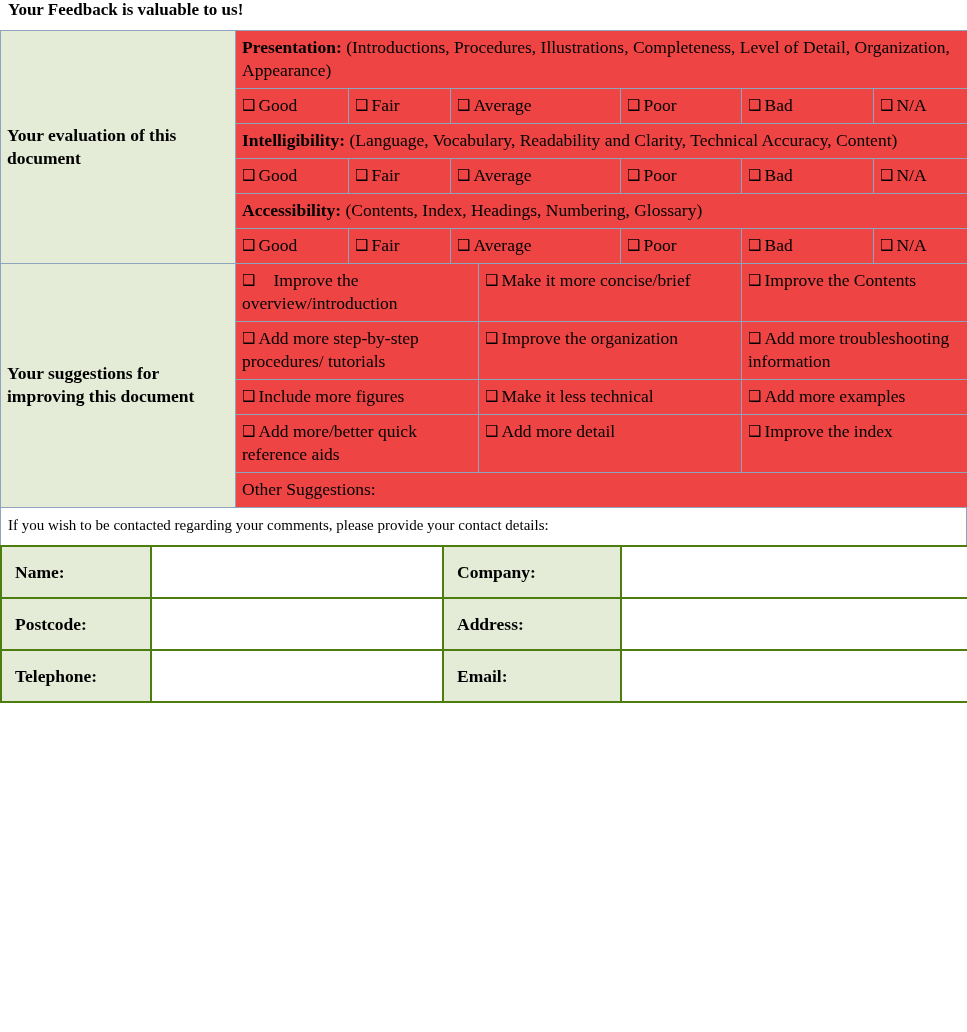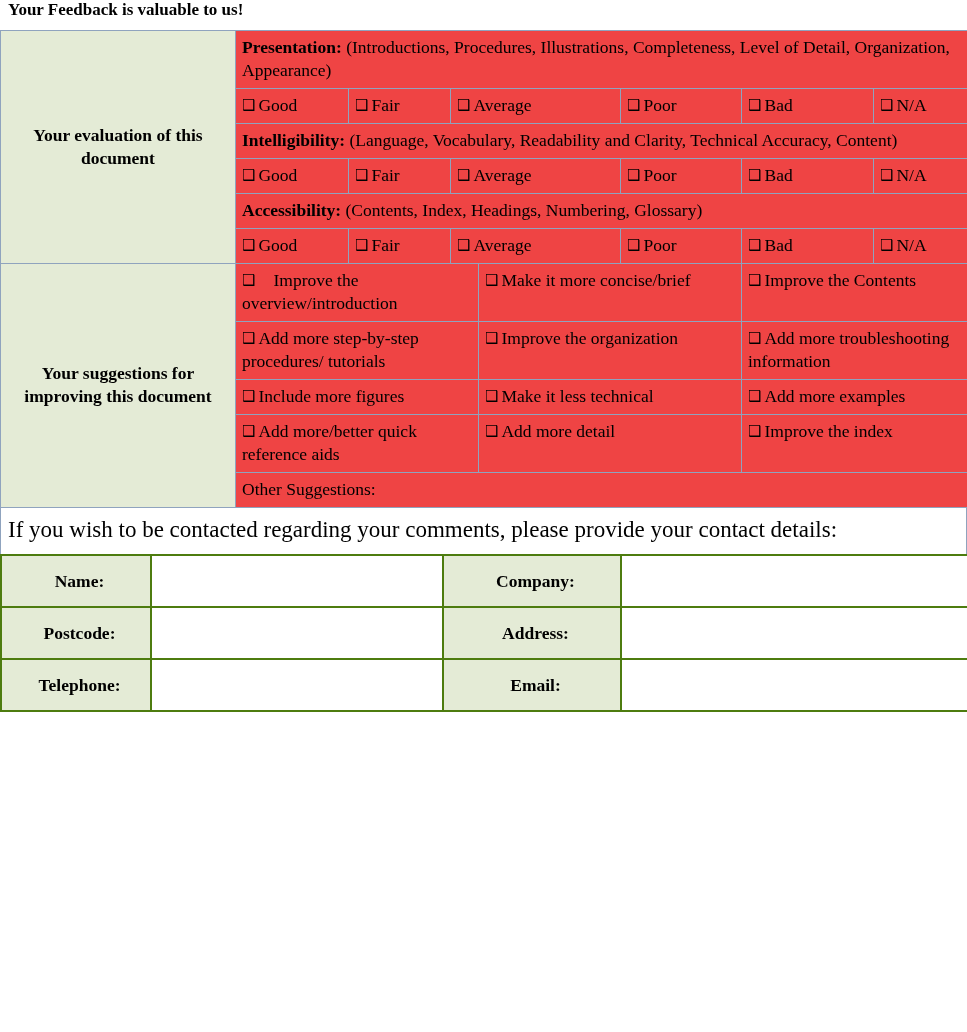--- a/index.html
+++ b/index.html
@@ -49,21 +49,20 @@
   .ftable td {
     border: 1px solid #8fa3be;
     vertical-align: top;
     padding: 5px 6px 6px 6px;
     background: #ef4444;
   }
   .green {
     background: #e4ebd6 !important;
     font-weight: bold;
     vertical-align: middle !important;
-    text-align: center;
   }
   .label-col {
     padding: 6px 6px 6px 7px;
   }
   .crit b {
     font-weight: bold;
   }
   .rate-cell {
     white-space: nowrap;
     padding-top: 6px;
@@ -84,21 +83,21 @@
   .sugg-cell {
     padding: 6px 6px 7px 6px;
   }
   .other-cell {
     padding: 9px 6px 12px 6px;
   }
   .contact-note-table {
     border-collapse: collapse;
     width: 967px;
     table-layout: fixed;
-    font-size: 23px;
+    font-size: 15px;
   }
   .contact-note-table td {
     border: 1px solid #8fa3be;
     padding: 9px 6px 11px 7px;
     vertical-align: middle;
   }
   .ctable {
     border-collapse: collapse;
     width: 967px;
     table-layout: fixed;

